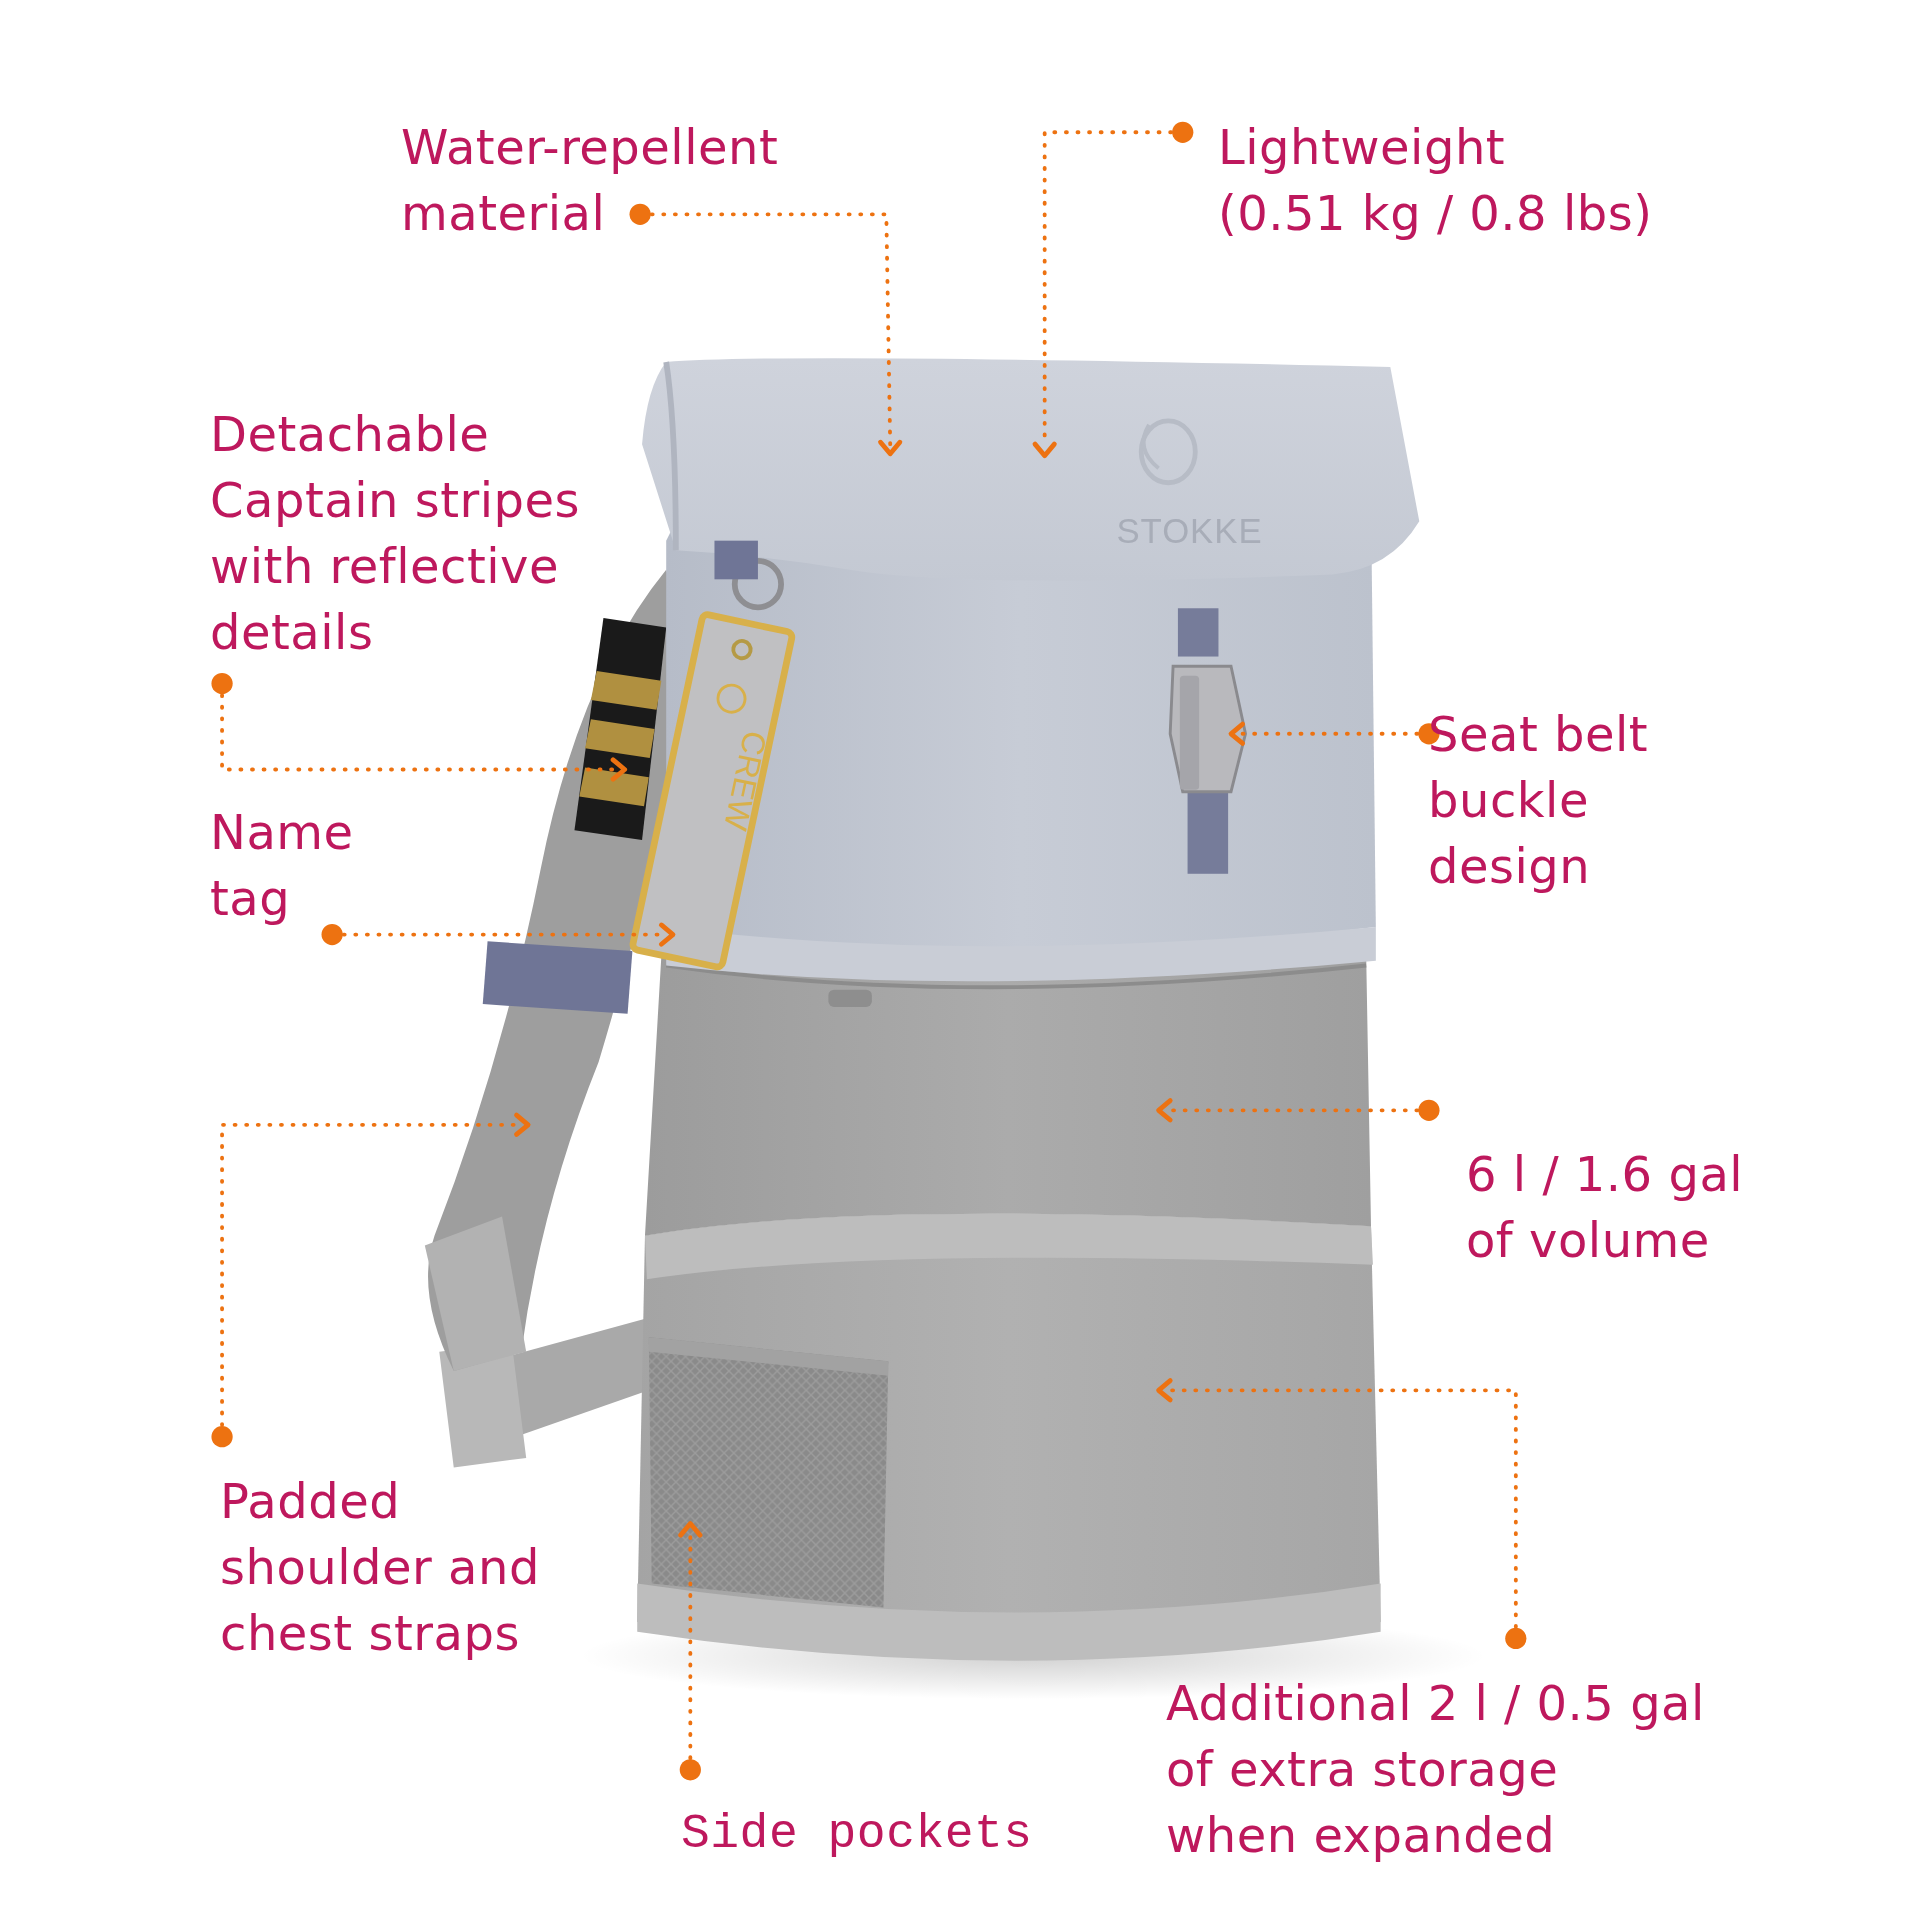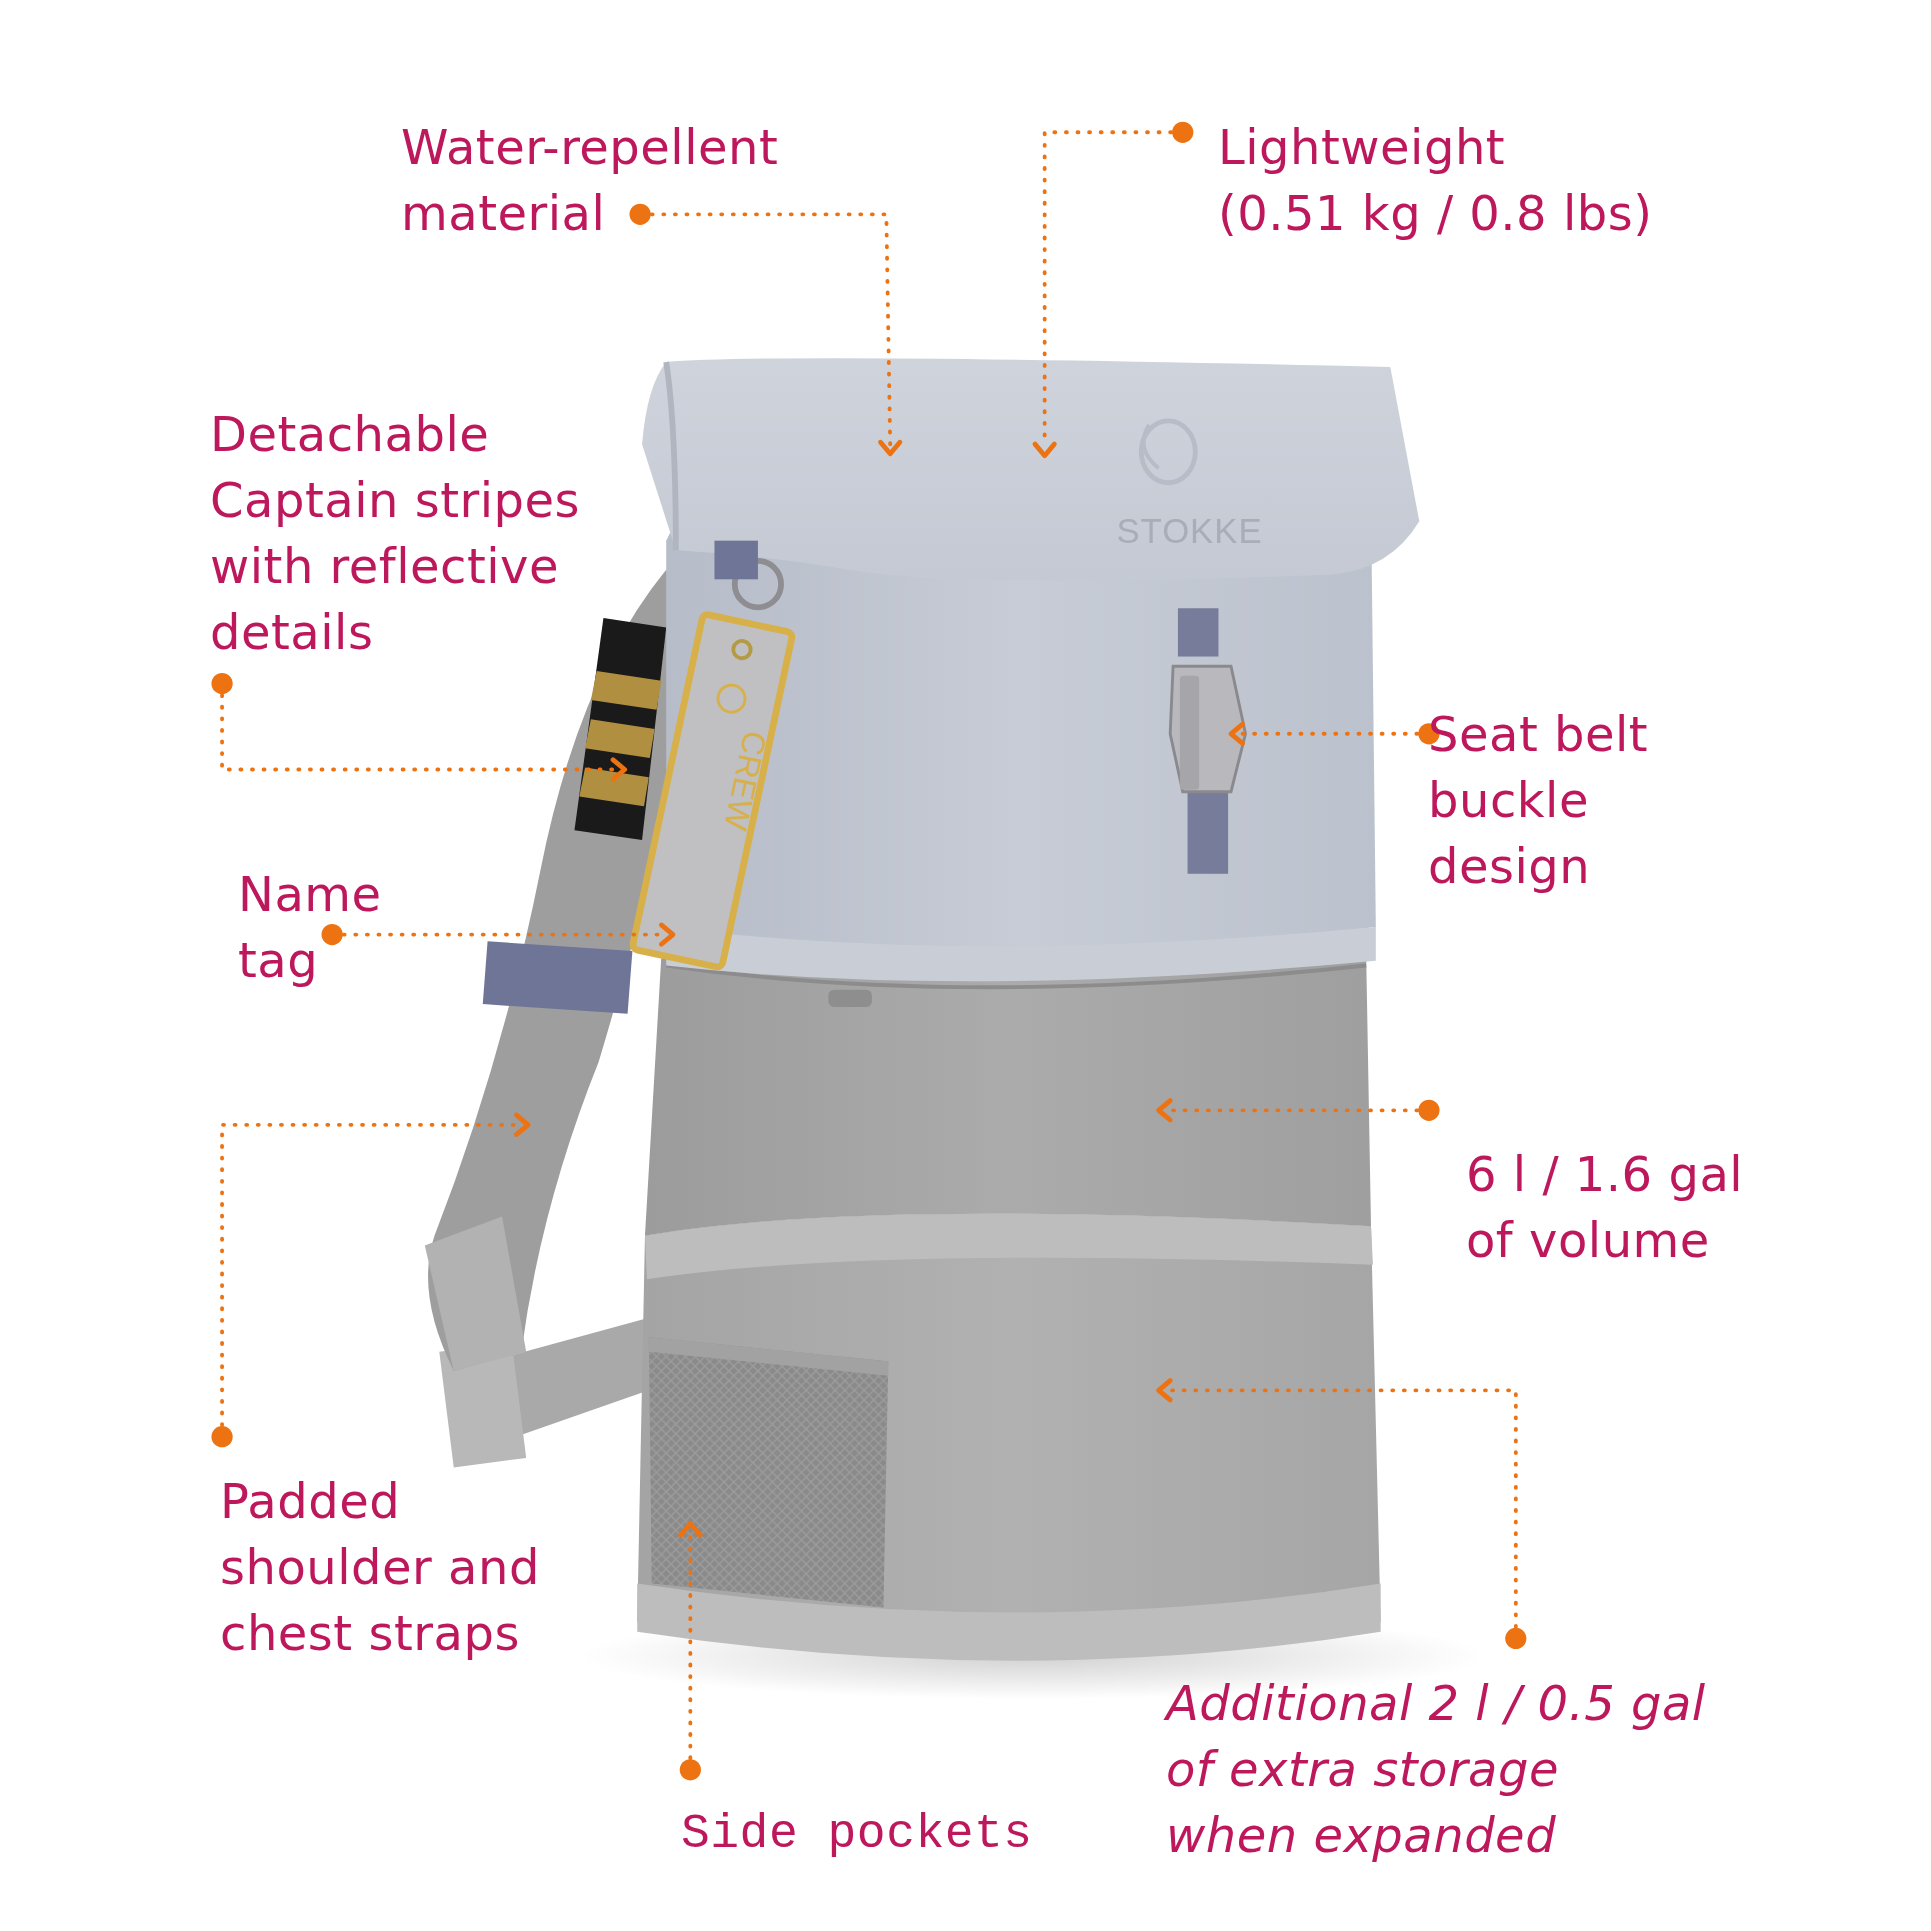--- a/index.html
+++ b/index.html
@@ -147,27 +147,27 @@
 </svg>
 
 <div class="label" style="left:401px;top:114px;">Water-repellent
 material</div>
 <div class="label" style="left:1218px;top:114px;">Lightweight
 (0.51 kg / 0.8 lbs)</div>
 <div class="label" style="left:210px;top:401px;">Detachable
 Captain stripes
 with reflective
 details</div>
-<div class="label" style="left:210px;top:861px;margin-left:28px;">Name
+<div class="label" style="left:210px;top:799px;">Name
 tag</div>
 <div class="label" style="left:220px;top:1468px;">Padded
 shoulder and
 chest straps</div>
 <div class="label" style="left:1428px;top:701px;">Seat belt
 buckle
 design</div>
 <div class="label" style="left:1466px;top:1141px;">6 l / 1.6 gal
 of volume</div>
-<div class="label" style="left:1166px;top:1670px;font-style:italic;">Additional 2 l / 0.5 gal
+<div class="label" style="left:1166px;top:1670px;">Additional 2 l / 0.5 gal
 of extra storage
 when expanded</div>
 <div class="label" style="left:681px;top:1801px;font-family:Liberation Mono, monospace;">Side pockets</div>
 
 
 </body></html>

